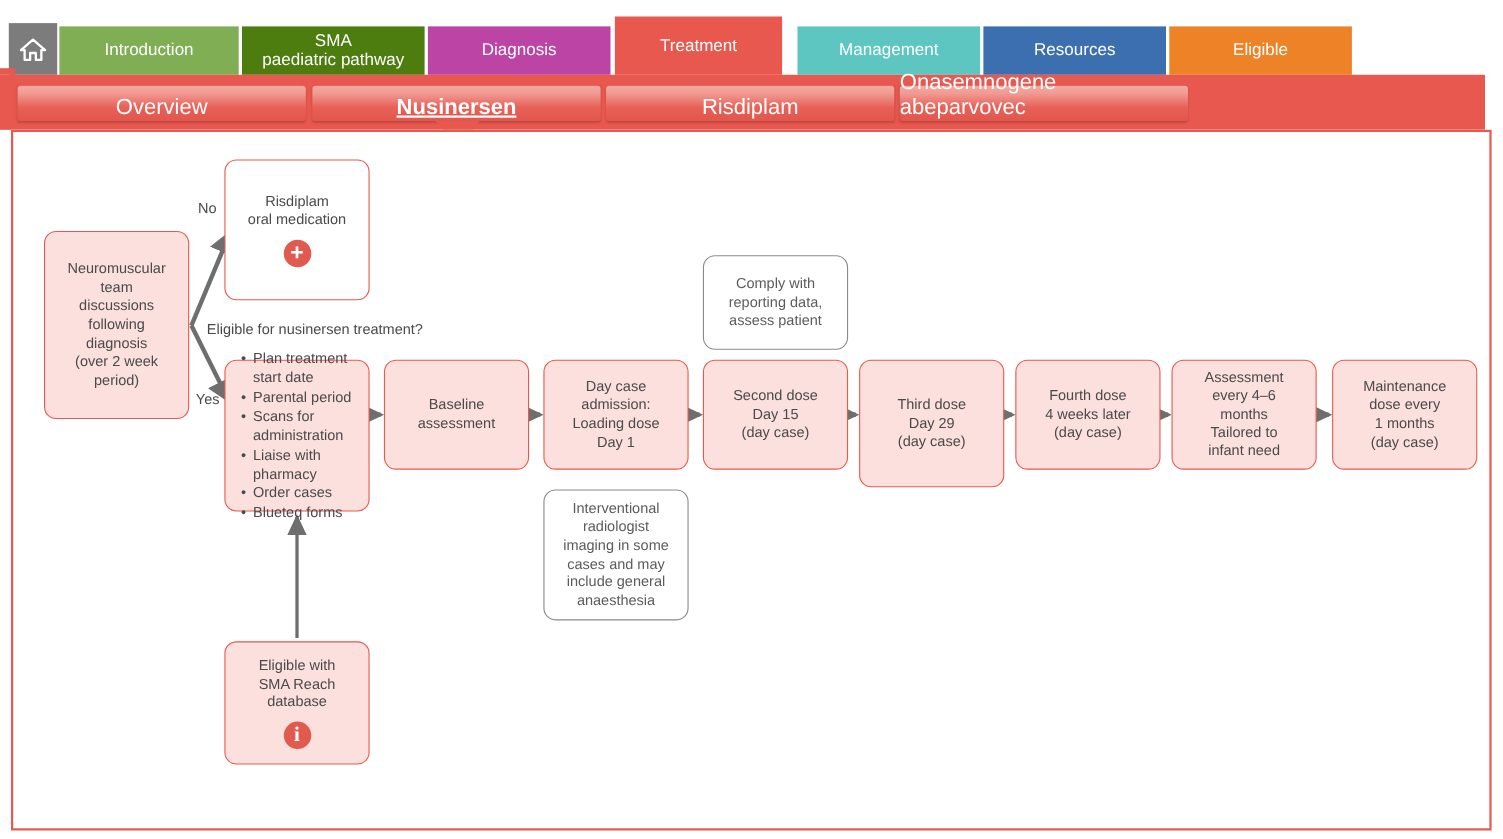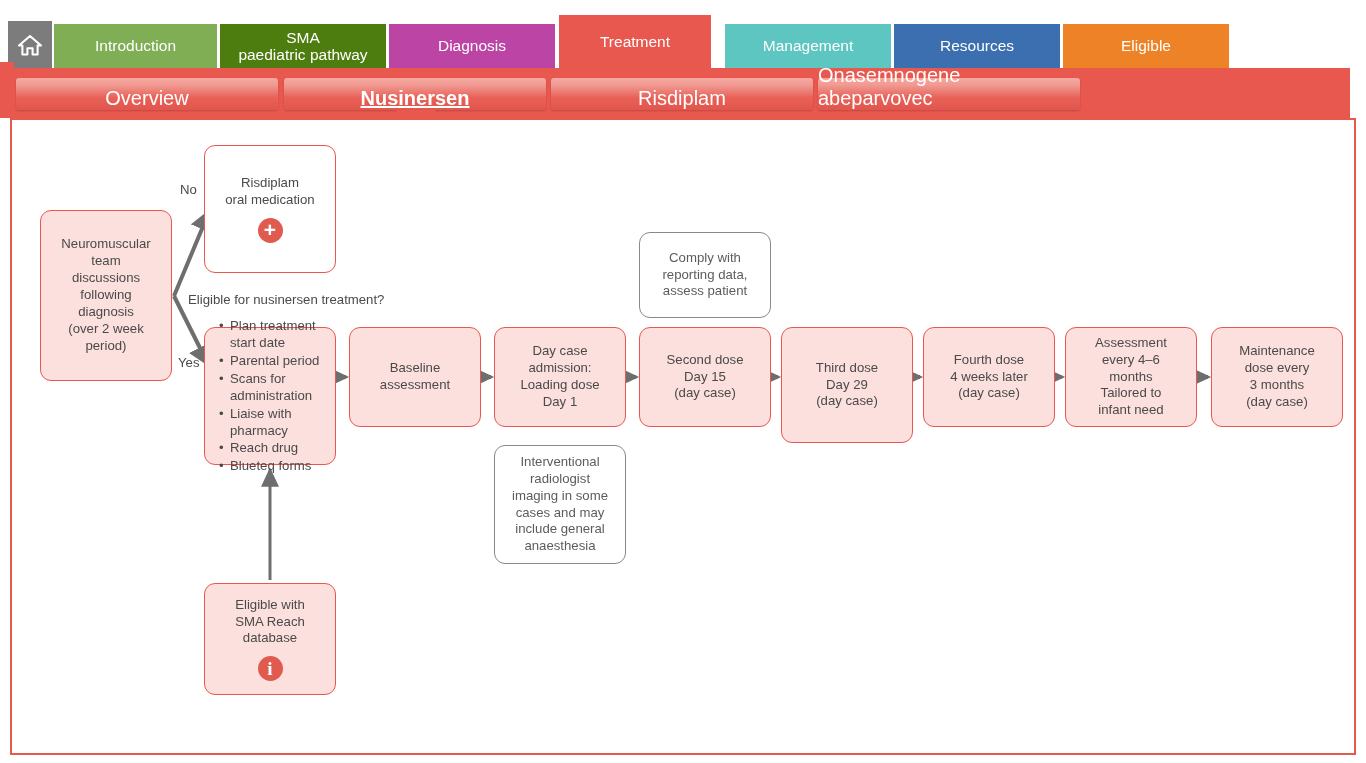--- a/index.html
+++ b/index.html
@@ -285,21 +285,21 @@
           <div class="badge plus">
             <span class="glyph">+</span>
           </div>
         </div>
         <div class="node pink bullets" style="left: 192px; top: 207px; width: 132px; height: 138px;">
           <ul>
             <li>Plan treatment start date</li>
             <li>Parental period</li>
             <li>Scans for administration</li>
             <li>Liaise with pharmacy</li>
-            <li>Reach drug</li>
+            <li>Order cases</li>
             <li>Blueteq forms</li>
           </ul>
         </div>
         <div class="node pink" style="left: 192px; top: 463px; width: 132px; height: 112px;">
           <div class="txt">Eligible with
 SMA Reach
 database</div>
           <div class="badge info">
             <span class="glyph">i</span>
           </div>
@@ -345,21 +345,21 @@
         <div class="node pink" style="left: 1053px; top: 207px; width: 132px; height: 100px;">
           <div class="txt">Assessment
 every 4–6
 months
 Tailored to
 infant need</div>
         </div>
         <div class="node pink" style="left: 1199px; top: 207px; width: 132px; height: 100px;">
           <div class="txt">Maintenance
 dose every
-3 months
+1 months
 (day case)</div>
         </div>
       </div>
     <div id="flow-labels">
         <div class="flow-label" style="left: 168px; top: 62px;">No</div>
         <div class="flow-label" style="left: 166px; top: 235px;">Yes</div>
         <div class="flow-label" style="left: 176px; top: 172px;">Eligible for nusinersen treatment?</div>
       </div>
   </div>
 </div>

